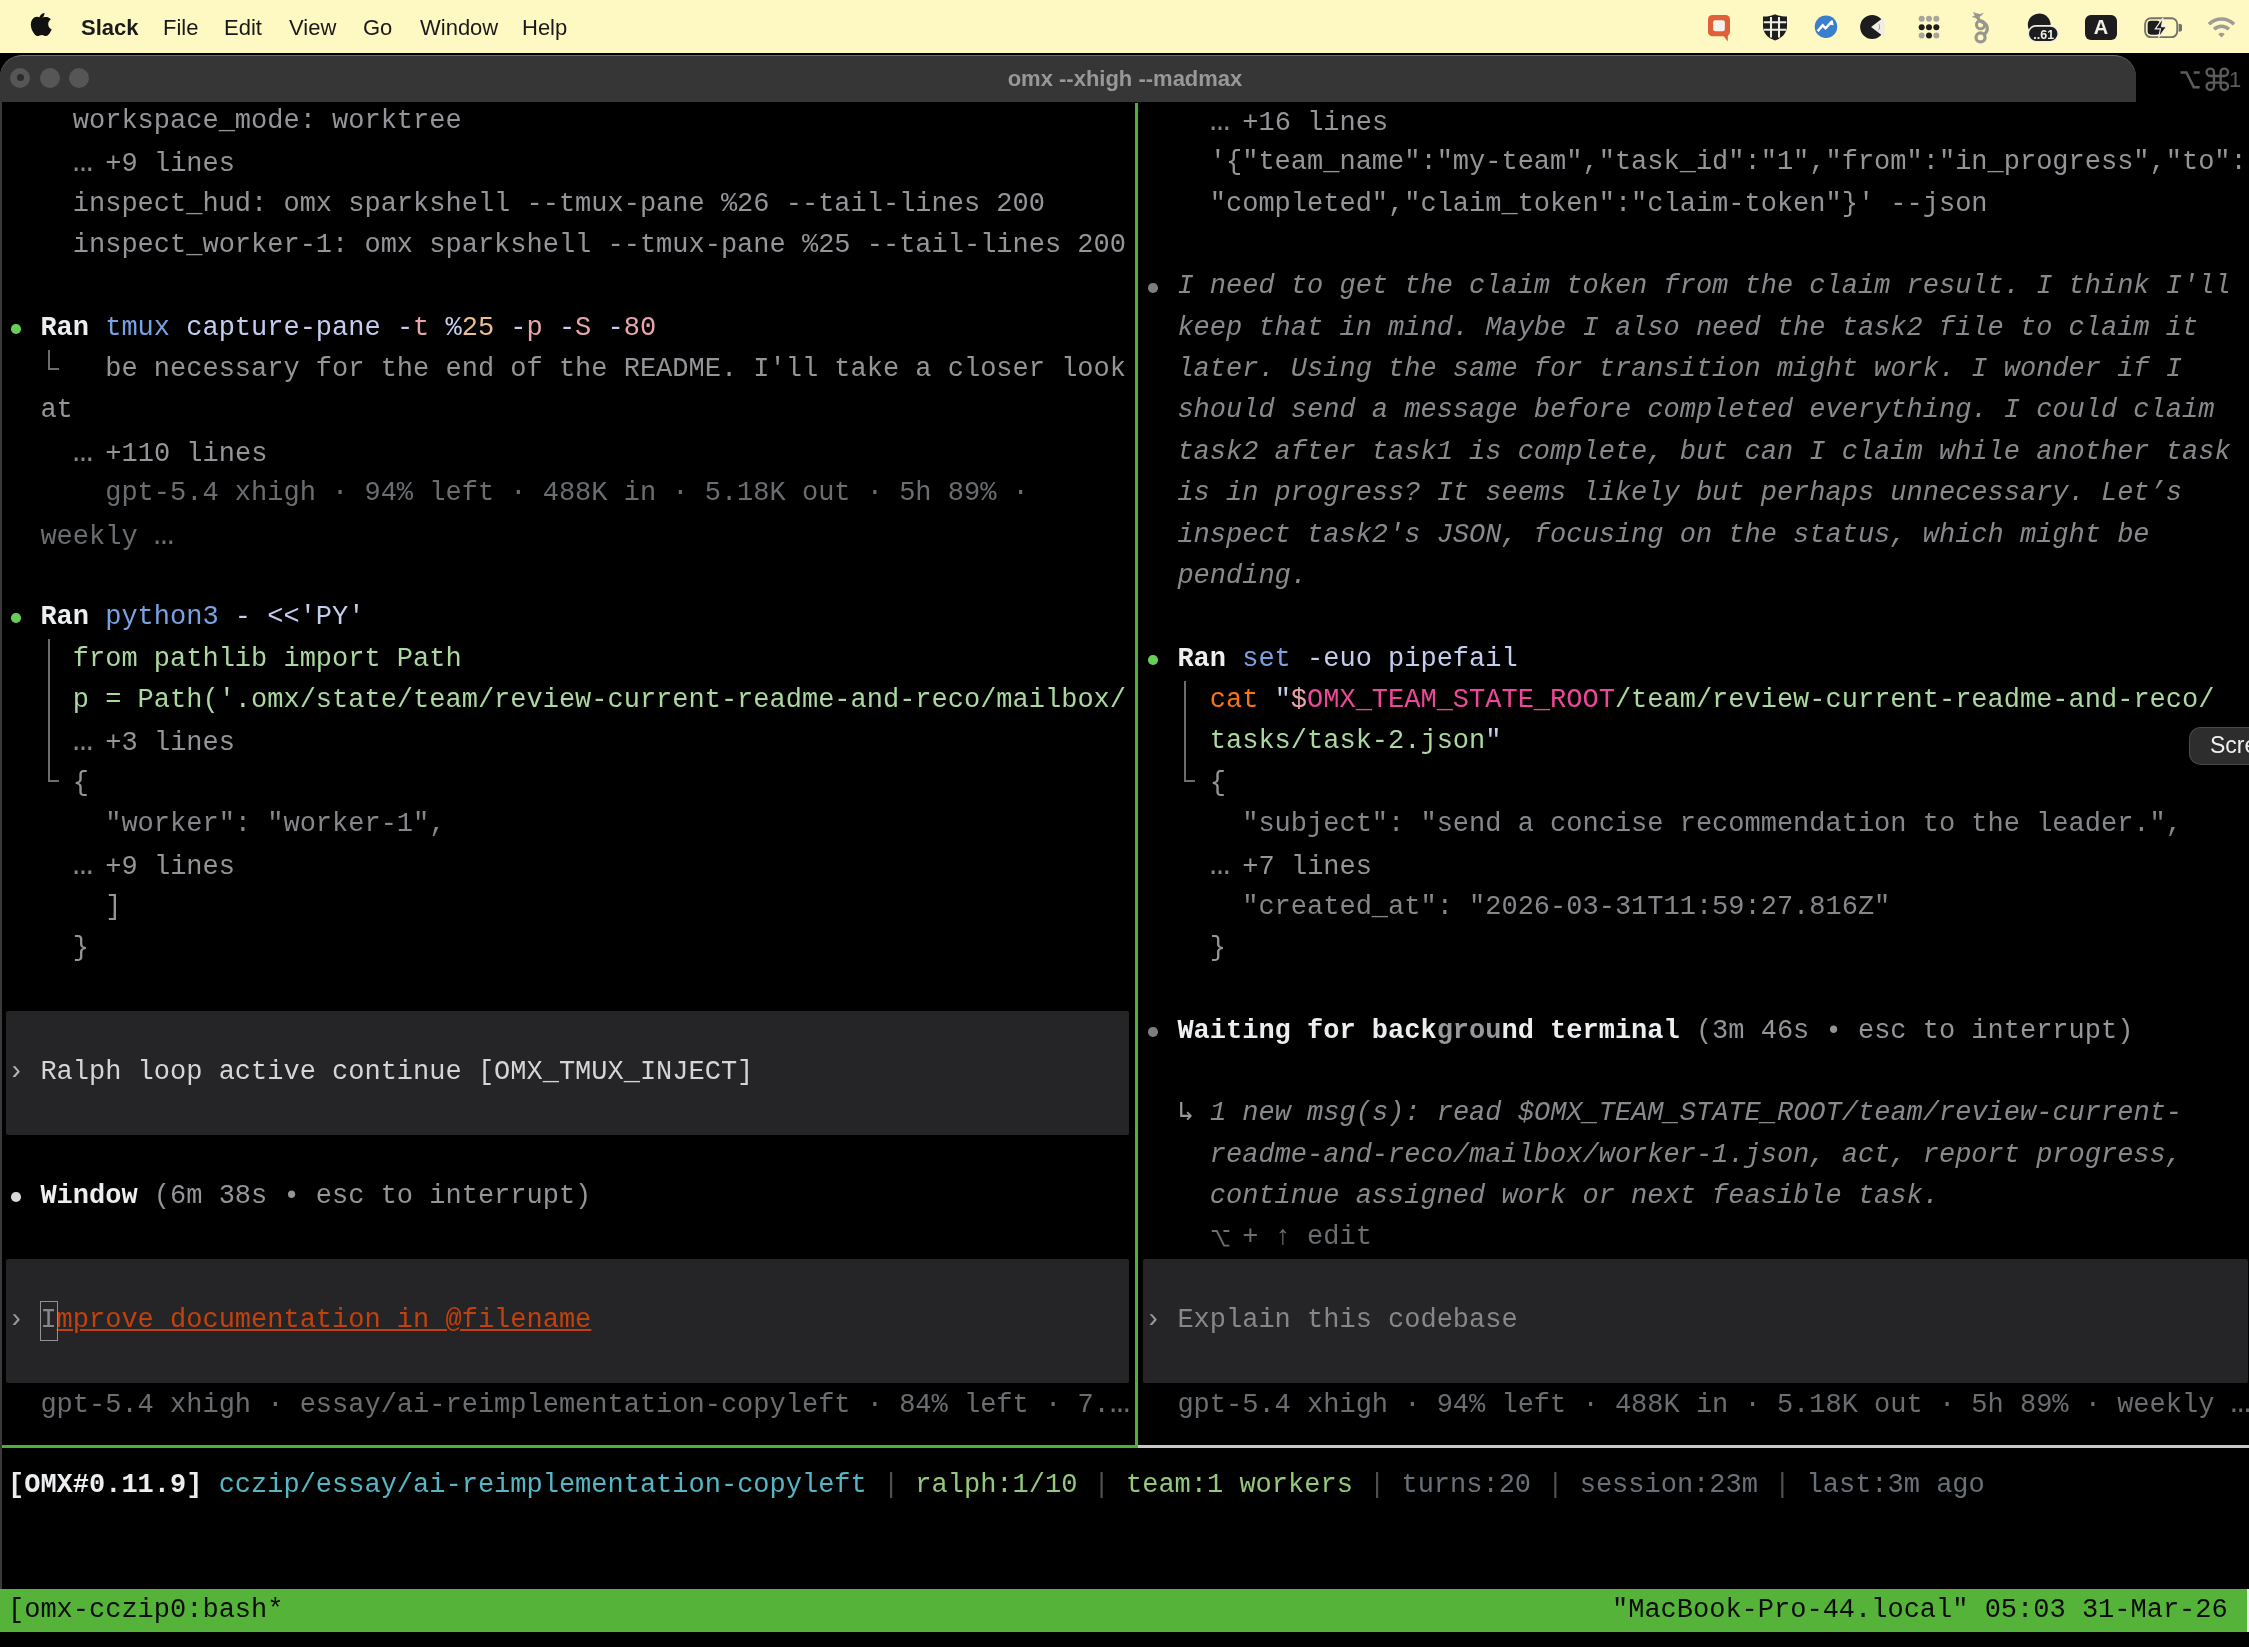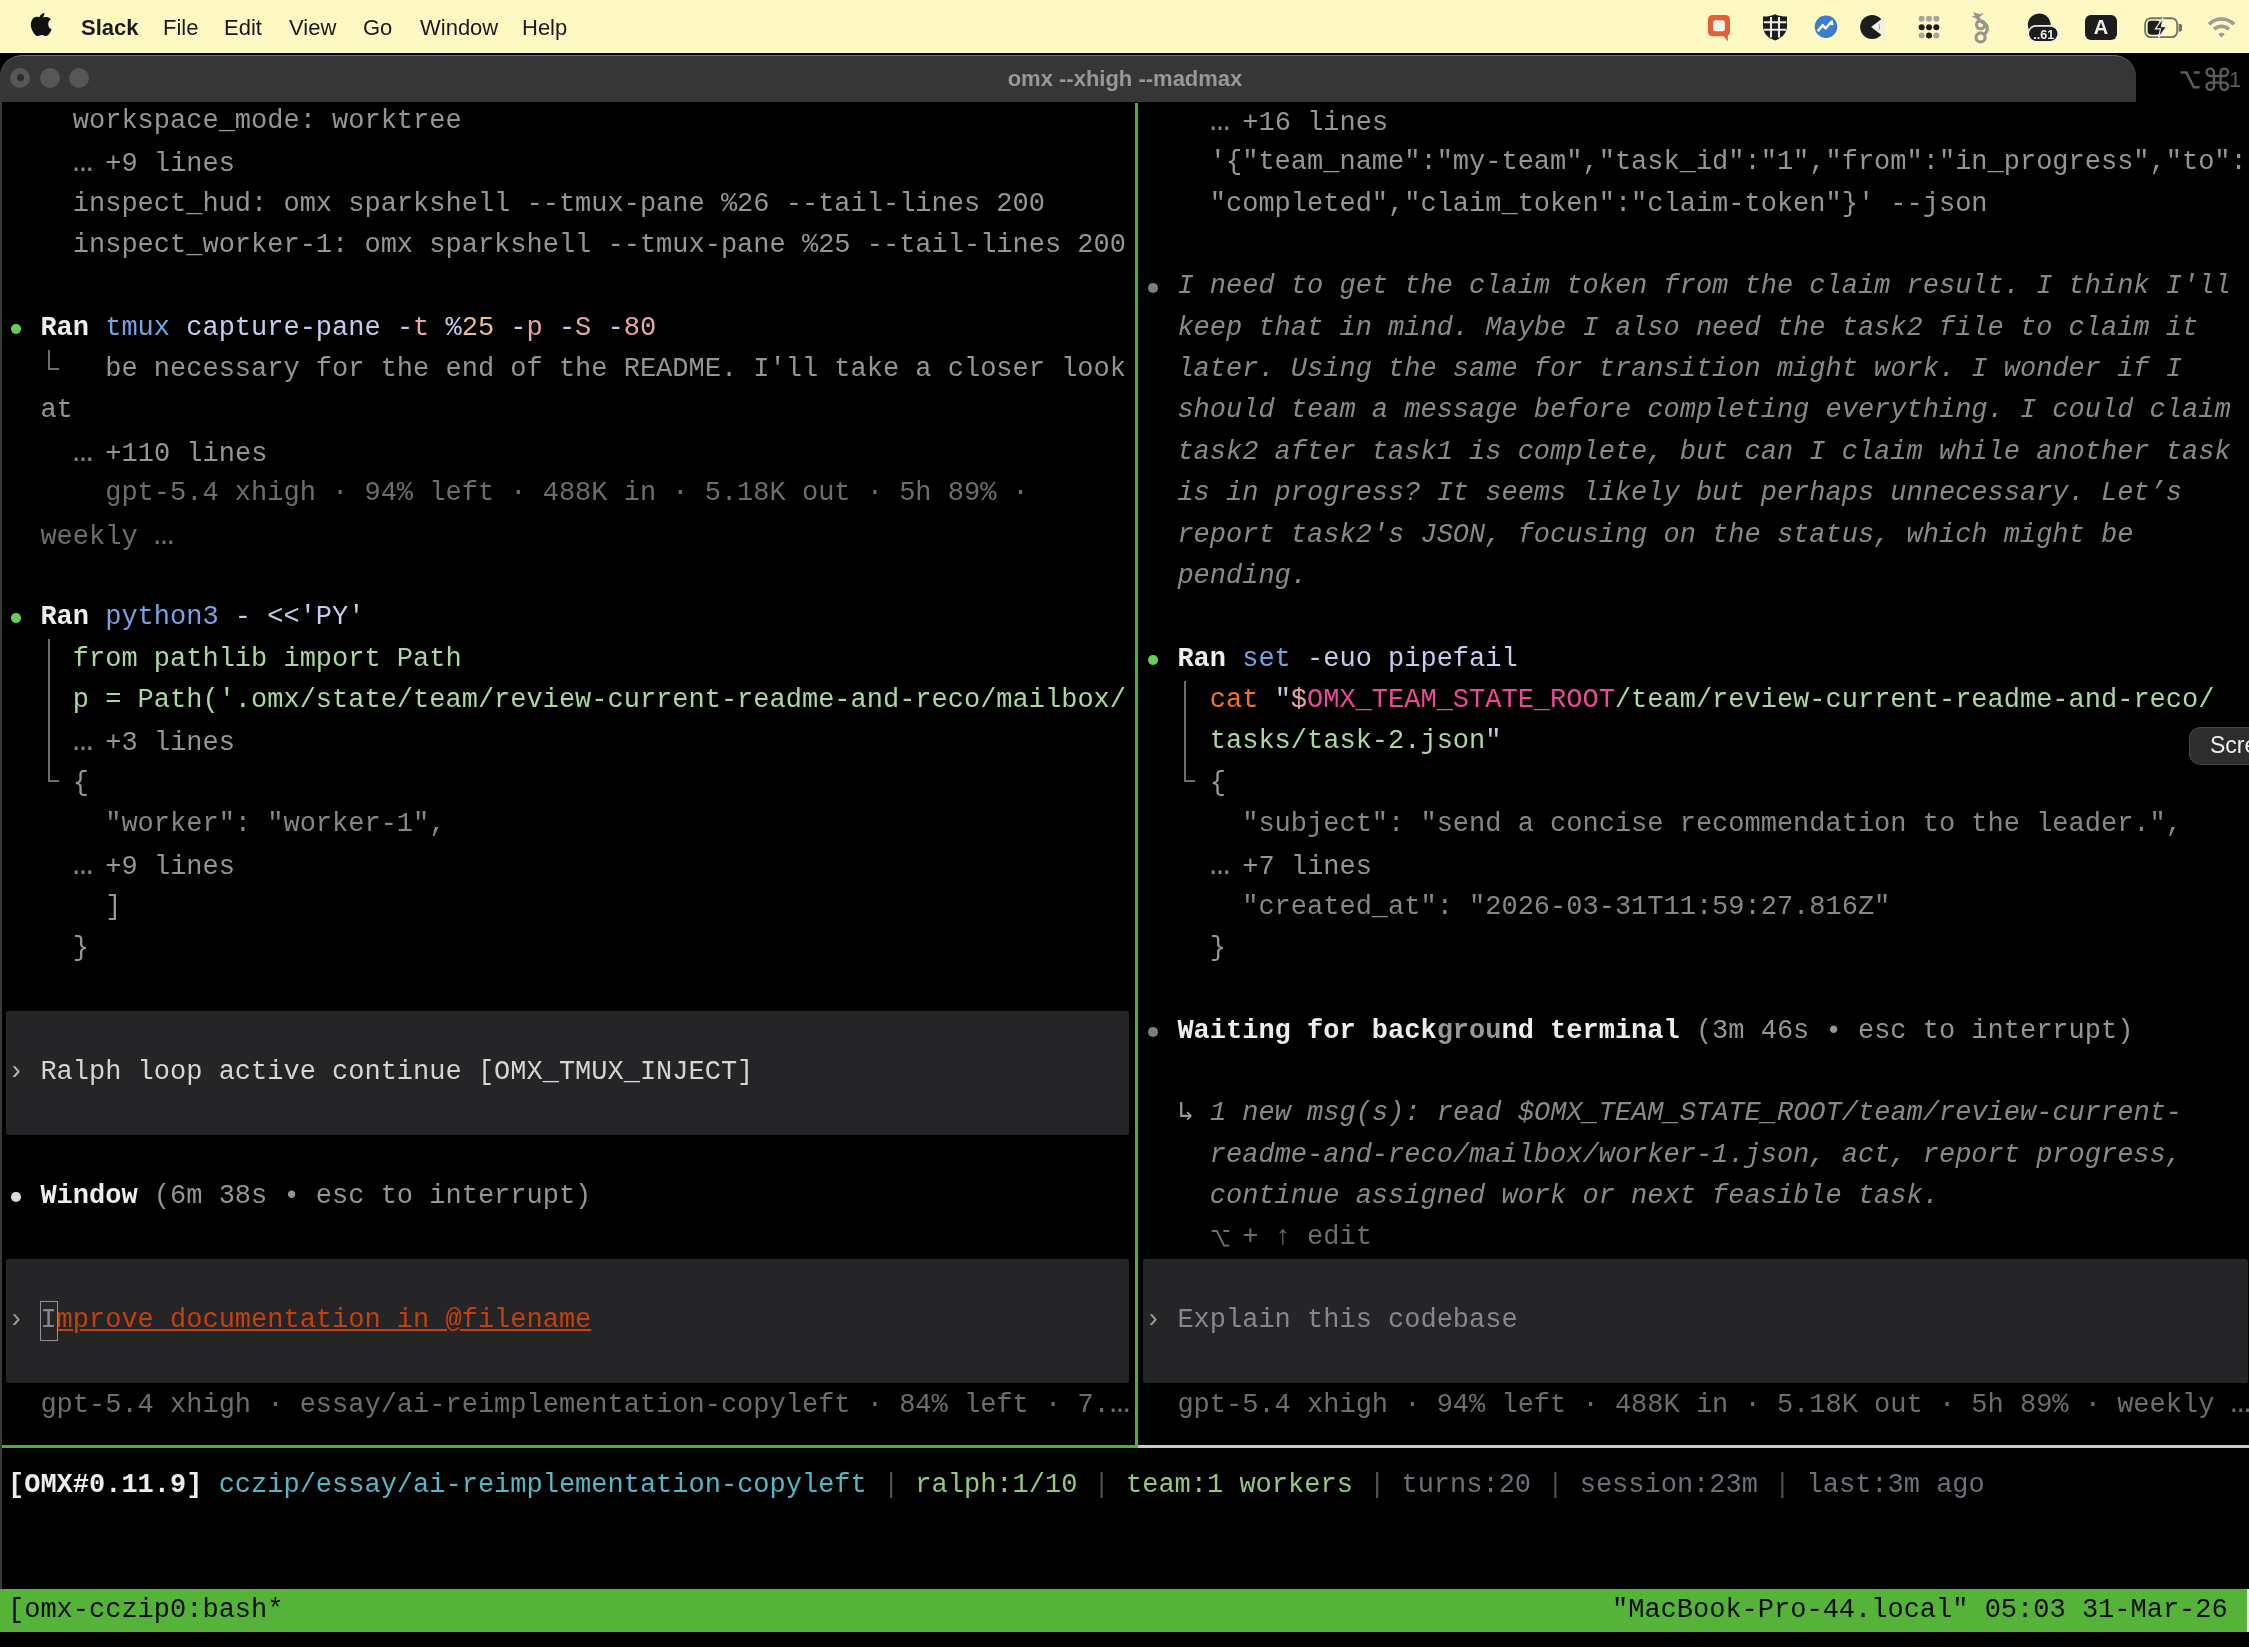--- a/index.html
+++ b/index.html
@@ -149,24 +149,24 @@
 <pre class="t" style="left:8px;top:1052px;"><span style="color:#b5b5b5;">›</span> <span style="color:#d5d5d5;">Ralph loop active continue [OMX_TMUX_INJECT]</span></pre>
 <pre class="t" style="left:8px;top:1176px;">  <span style="color:#eceef0;font-weight:700;">Window</span> (6m 38s • esc to interrupt)</pre>
 <pre class="t" style="left:8px;top:1300px;"><span style="color:#9a9a9a;">›</span> <span style="color:#85878a;">I</span><span style="color:#c2410c;text-decoration:underline;">mprove documentation in @filename</span></pre>
 <pre class="t" style="left:8px;top:1383px;">  <span style="color:#6b6e71;">gpt-5.4 xhigh · essay/ai-reimplementation-copyleft · 84% left · 7.</span><span class="el" style="color:#6b6e71;">…</span></pre>
 <pre class="t" style="left:1145px;top:101px;">    <span class="el" style="color:#85878a;">…</span> +16 lines</pre>
 <pre class="t" style="left:1145px;top:142px;">    '{"team_name":"my-team","task_id":"1","from":"in_progress","to":</pre>
 <pre class="t" style="left:1145px;top:184px;">    "completed","claim_token":"claim-token"}' --json</pre>
 <pre class="t" style="left:1145px;top:266px;">  <span style="color:#87898c;font-style:italic;">I need to get the claim token from the claim result. I think I'll</span></pre>
 <pre class="t" style="left:1145px;top:308px;font-family:Liberation Mono, monospace;">  <span style="color:#87898c;font-style:italic;">keep that in mind. Maybe I also need the task2 file to claim it</span></pre>
 <pre class="t" style="left:1145px;top:349px;">  <span style="color:#87898c;font-style:italic;">later. Using the same for transition might work. I wonder if I</span></pre>
-<pre class="t" style="left:1145px;top:390px;">  <span style="color:#87898c;font-style:italic;">should team a message before completing everything. I could claim</span></pre>
+<pre class="t" style="left:1145px;top:390px;">  <span style="color:#87898c;font-style:italic;">should send a message before completed everything. I could claim</span></pre>
 <pre class="t" style="left:1145px;top:432px;">  <span style="color:#87898c;font-style:italic;">task2 after task1 is complete, but can I claim while another task</span></pre>
 <pre class="t" style="left:1145px;top:473px;">  <span style="color:#87898c;font-style:italic;">is in progress? It seems likely but perhaps unnecessary. Let’s</span></pre>
-<pre class="t" style="left:1145px;top:515px;">  <span style="color:#87898c;font-style:italic;">report task2's JSON, focusing on the status, which might be</span></pre>
+<pre class="t" style="left:1145px;top:515px;">  <span style="color:#87898c;font-style:italic;">inspect task2's JSON, focusing on the status, which might be</span></pre>
 <pre class="t" style="left:1145px;top:556px;">  <span style="color:#87898c;font-style:italic;">pending.</span></pre>
 <pre class="t" style="left:1145px;top:639px;">  <span style="color:#eceef0;font-weight:700;">Ran</span> <span style="color:#7aa2e3;">set</span> <span style="color:#c5cdef;">-euo pipefail</span></pre>
 <pre class="t" style="left:1145px;top:680px;">    <span style="color:#f97316;">cat</span> <span style="color:#c5cdef;">"</span><span style="color:#e8a5ad;">$</span><span style="color:#ec4899;">OMX_TEAM_STATE_ROOT</span><span style="color:#abd7a0;">/team/review-current-readme-and-reco/</span></pre>
 <pre class="t" style="left:1145px;top:721px;">    <span style="color:#abd7a0;">tasks/task-2.json</span><span style="color:#c5cdef;">"</span></pre>
 <pre class="t" style="left:1145px;top:763px;">    {</pre>
 <pre class="t" style="left:1145px;top:804px;">      <span style="color:#85878a;">"subject": "send a concise recommendation to the leader.",</span></pre>
 <pre class="t" style="left:1145px;top:845px;">    <span class="el" style="color:#85878a;">…</span> +7 lines</pre>
 <pre class="t" style="left:1145px;top:887px;">      <span style="color:#85878a;">"created_at": "2026-03-31T11:59:27.816Z"</span></pre>
 <pre class="t" style="left:1145px;top:928px;">    }</pre>
 <pre class="t" style="left:1145px;top:1011px;">  <span style="color:#eceef0;font-weight:700;">Waiting for back</span><span style="color:#96989b;font-weight:700;">grou</span><span style="color:#eceef0;font-weight:700;">nd terminal</span> (3m 46s • esc to interrupt)</pre>

